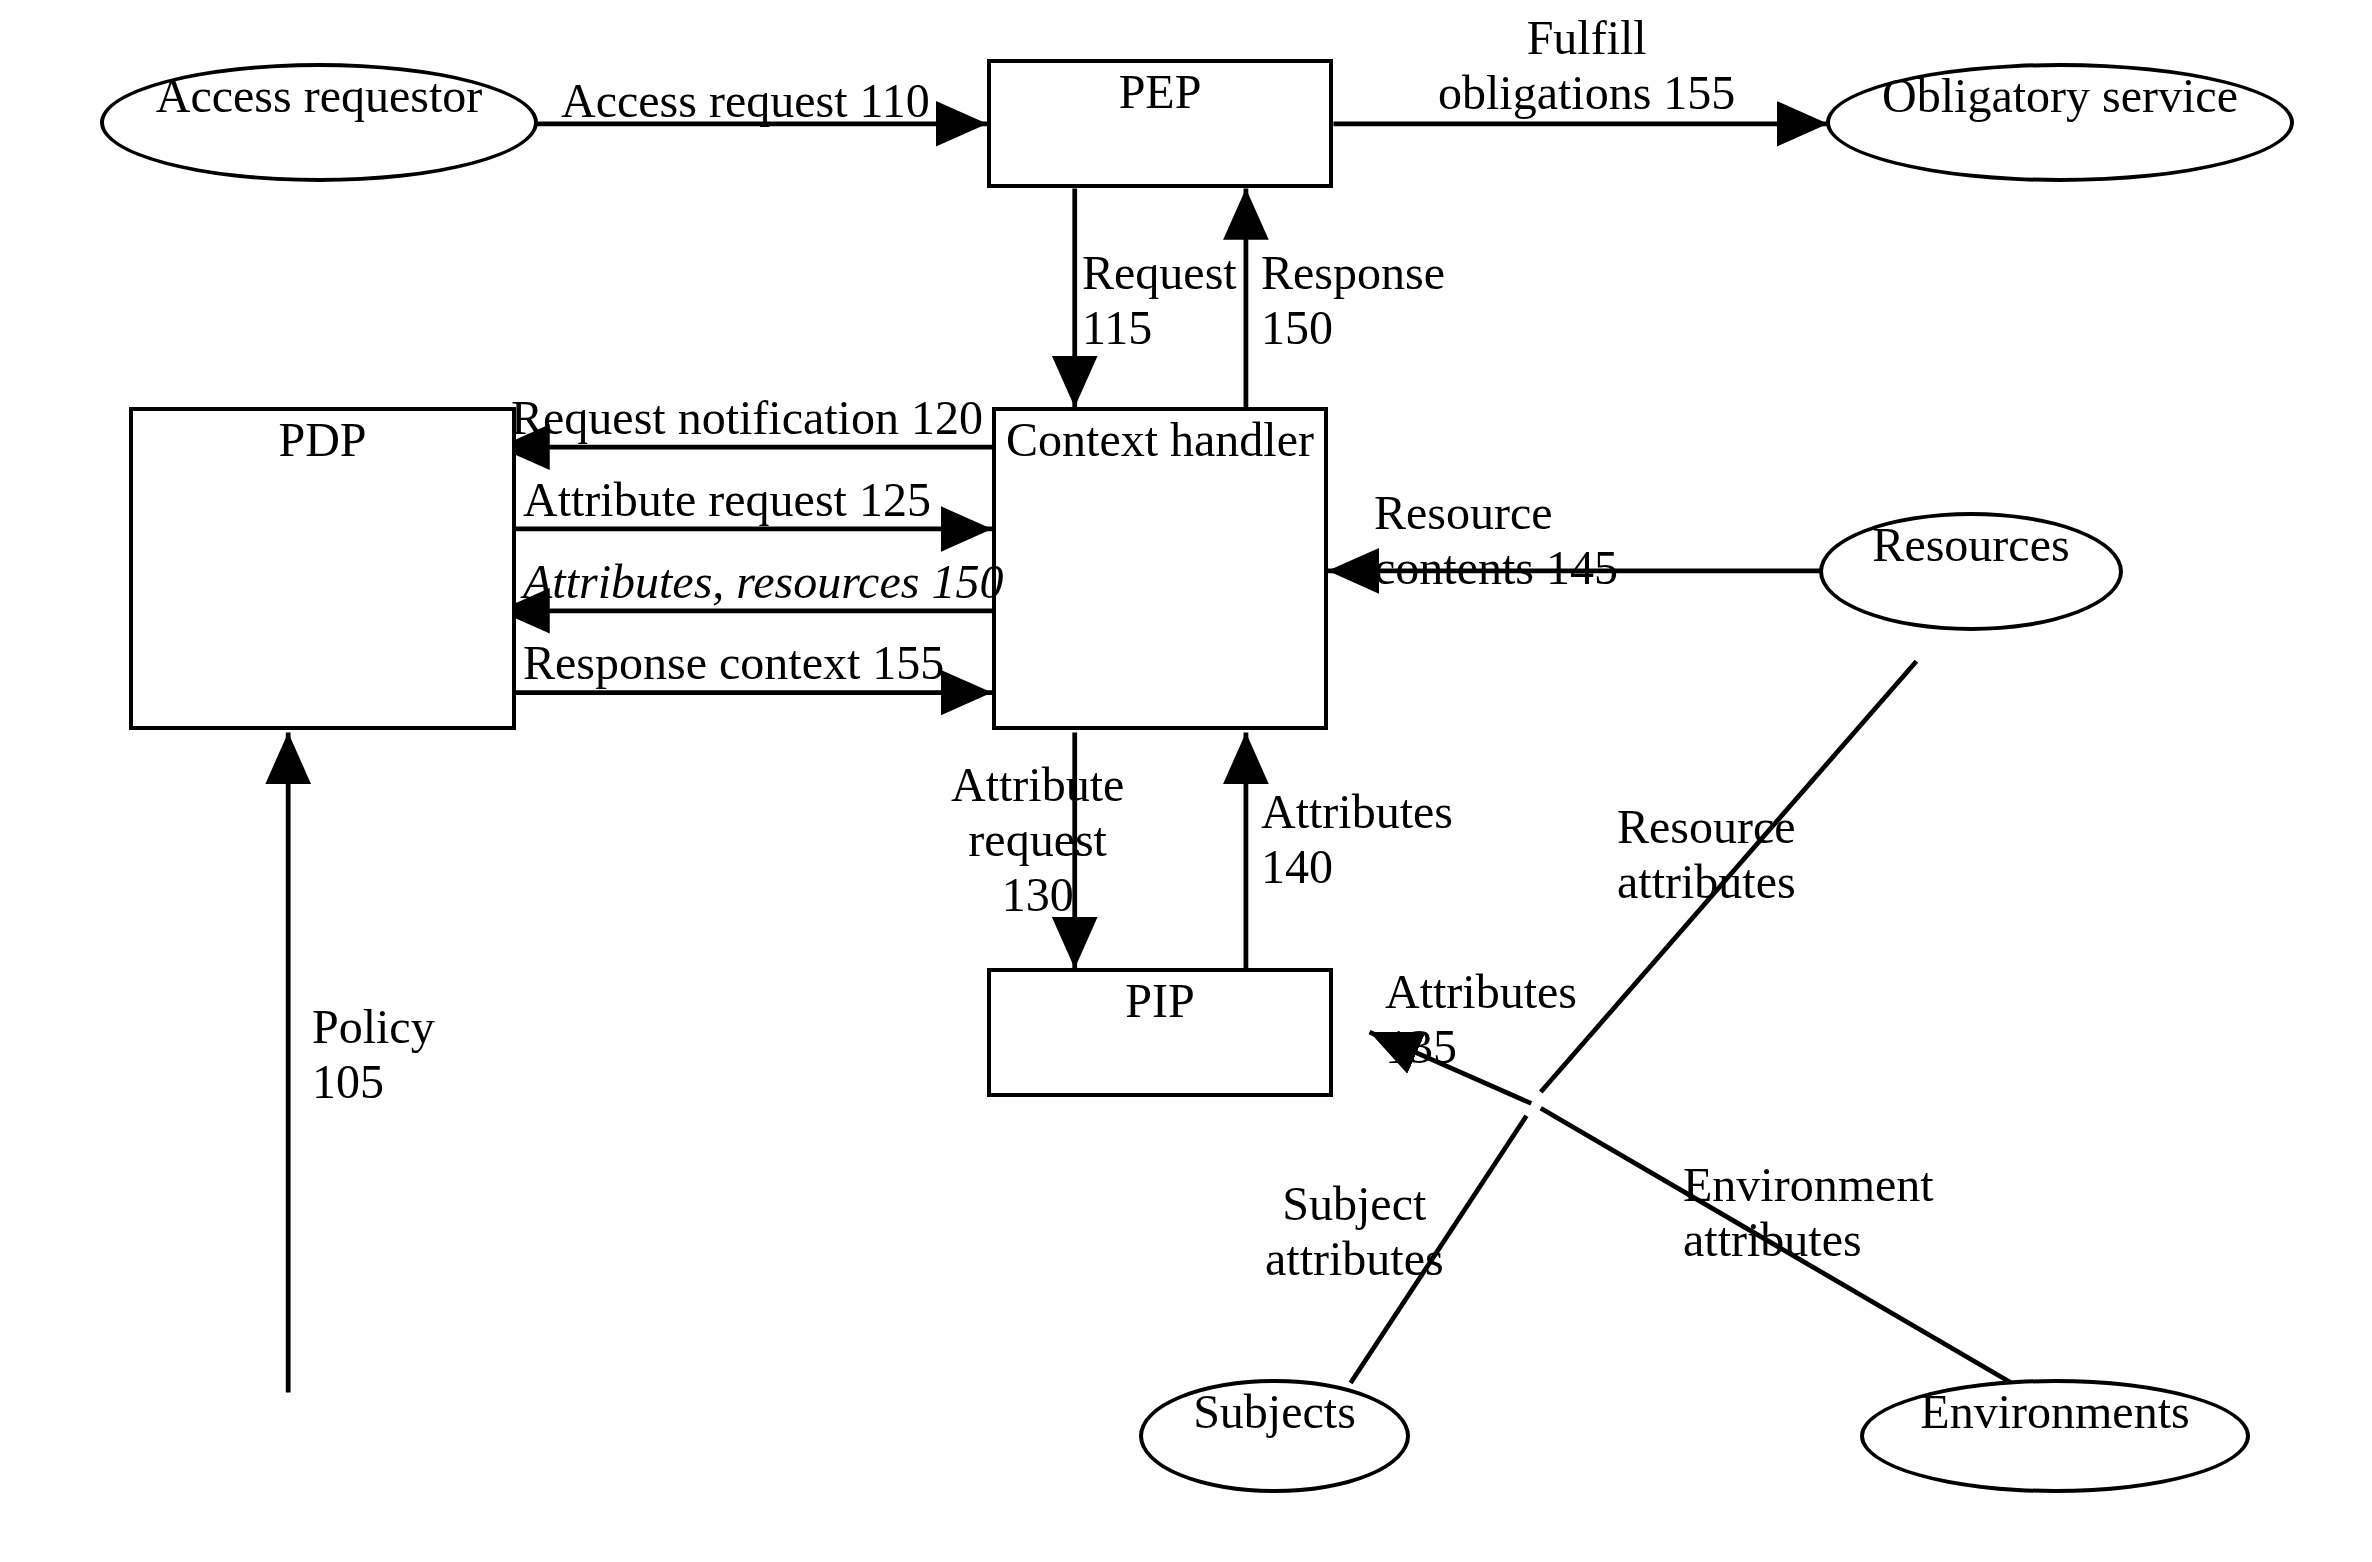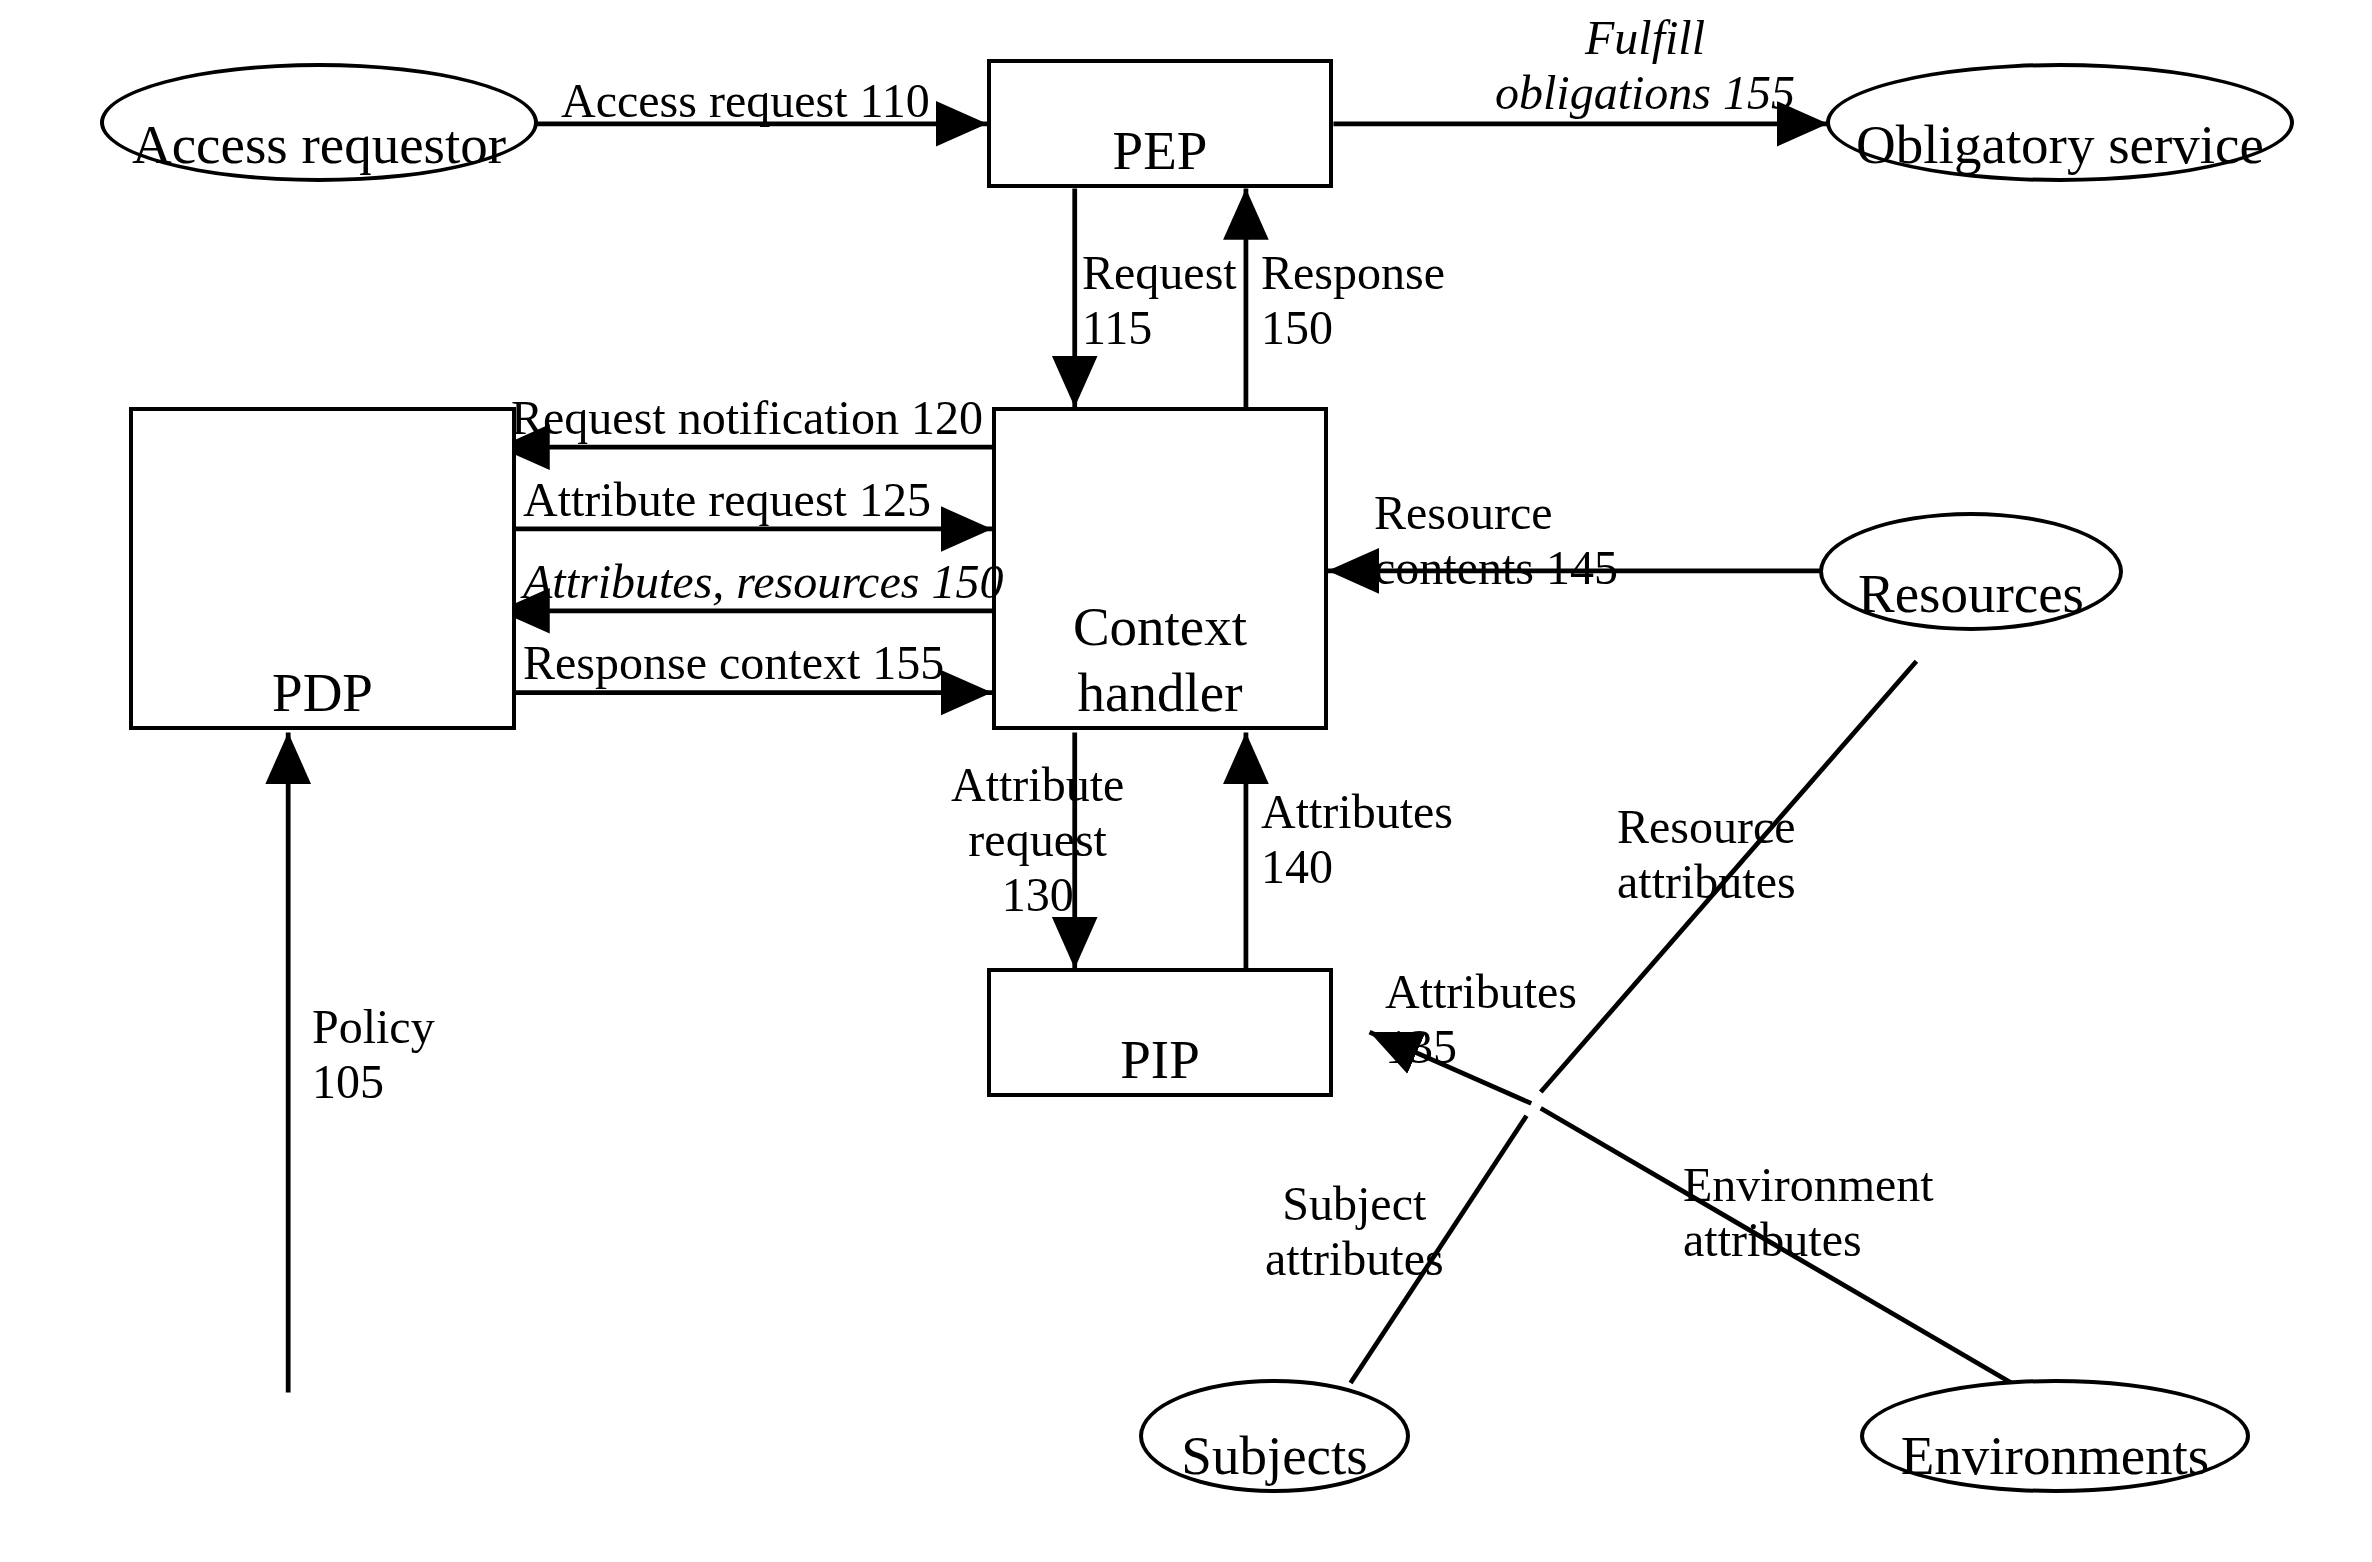--- a/index.html
+++ b/index.html
@@ -10,24 +10,24 @@
     color: #000;
   }
   .canvas {
     position: relative;
     width: 2372px;
     height: 1563px;
   }
   .node {
     position: absolute;
     display: flex;
-    align-items: flex-end;
+    align-items: flex-start;
     justify-content: center;
     text-align: center;
-    font-size: 55px;
+    font-size: 48px;
     line-height: 1.2;
     border: 4.8px solid #000;
     box-sizing: border-box;
     background: #fff;
   }
   .ellipse {
     border-radius: 50%;
   }
   .label {
     position: absolute;
@@ -123,21 +123,21 @@
   <div class="node ellipse" style="left:1139px; top:1379px; width:271px; height:114px;">
     <span>Subjects</span>
   </div>
 
   <div class="node ellipse" style="left:1860px; top:1379px; width:390px; height:114px;">
     <span>Environments</span>
   </div>
 
   <div class="label" style="left:561px; top:65px;margin-top:8px;">Access request 110</div>
 
-  <div class="label" style="left:1495px; top:9.5px;font-style:italic;">Fulfill
+  <div class="label" style="left:1438px; top:9.5px;">Fulfill
 obligations 155</div>
 
   <div class="label" style="left:1082px; top:245px; text-align:left;">Request
 115</div>
 
   <div class="label" style="left:1261px; top:245px; text-align:left;">Response
 150</div>
 
   <div class="label" style="left:511px; top:390px; text-align:center;">Request notification 120</div>
 

